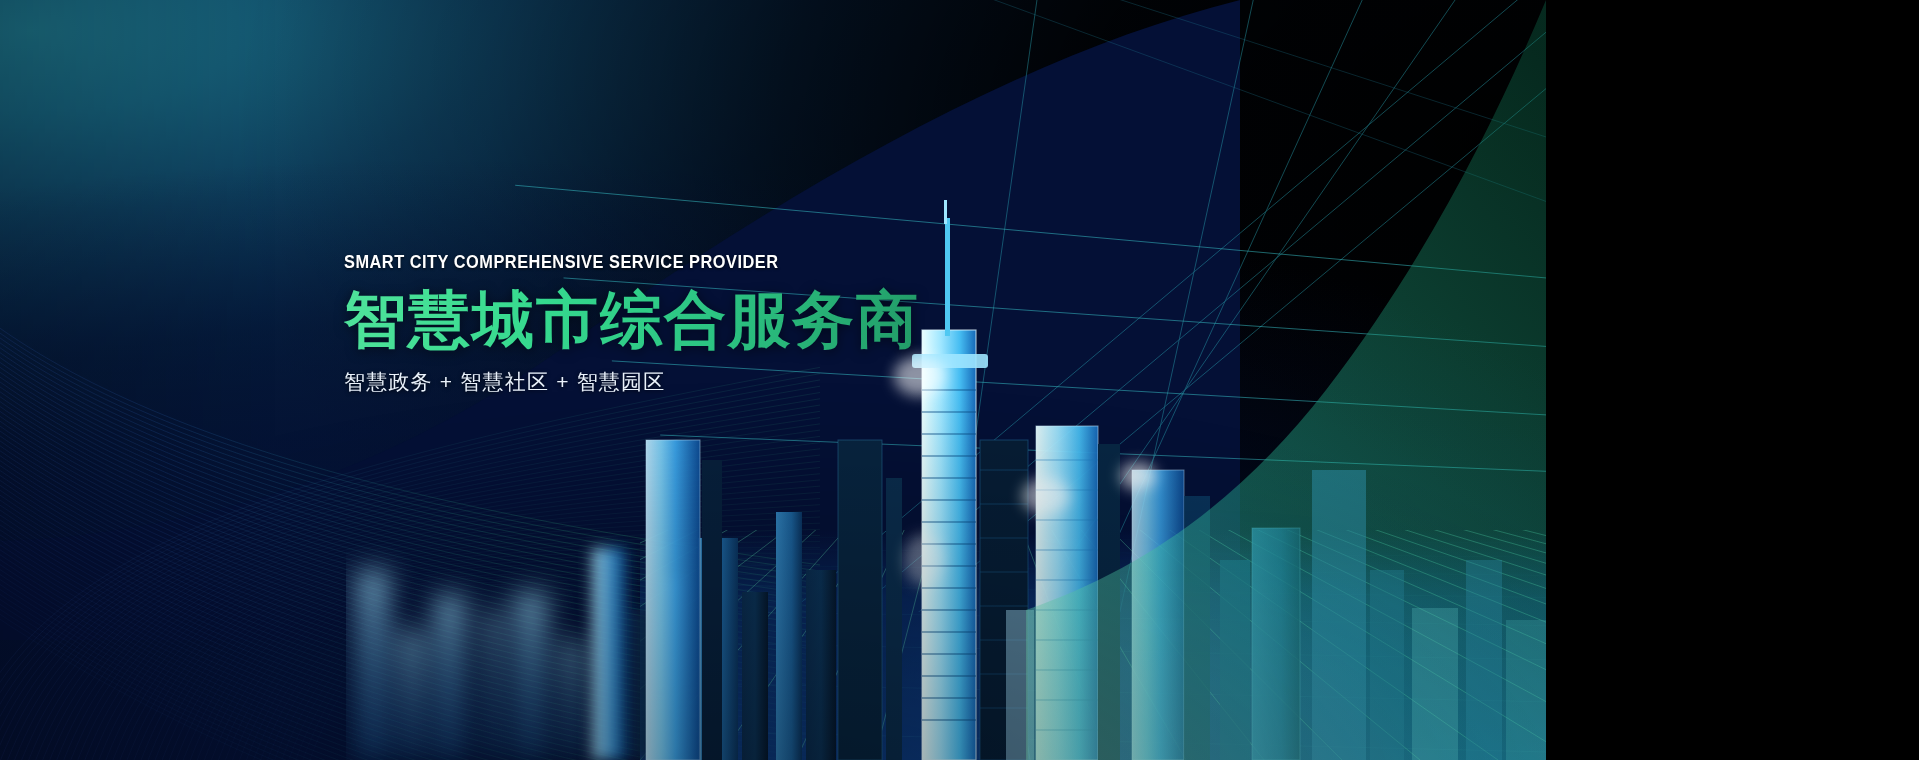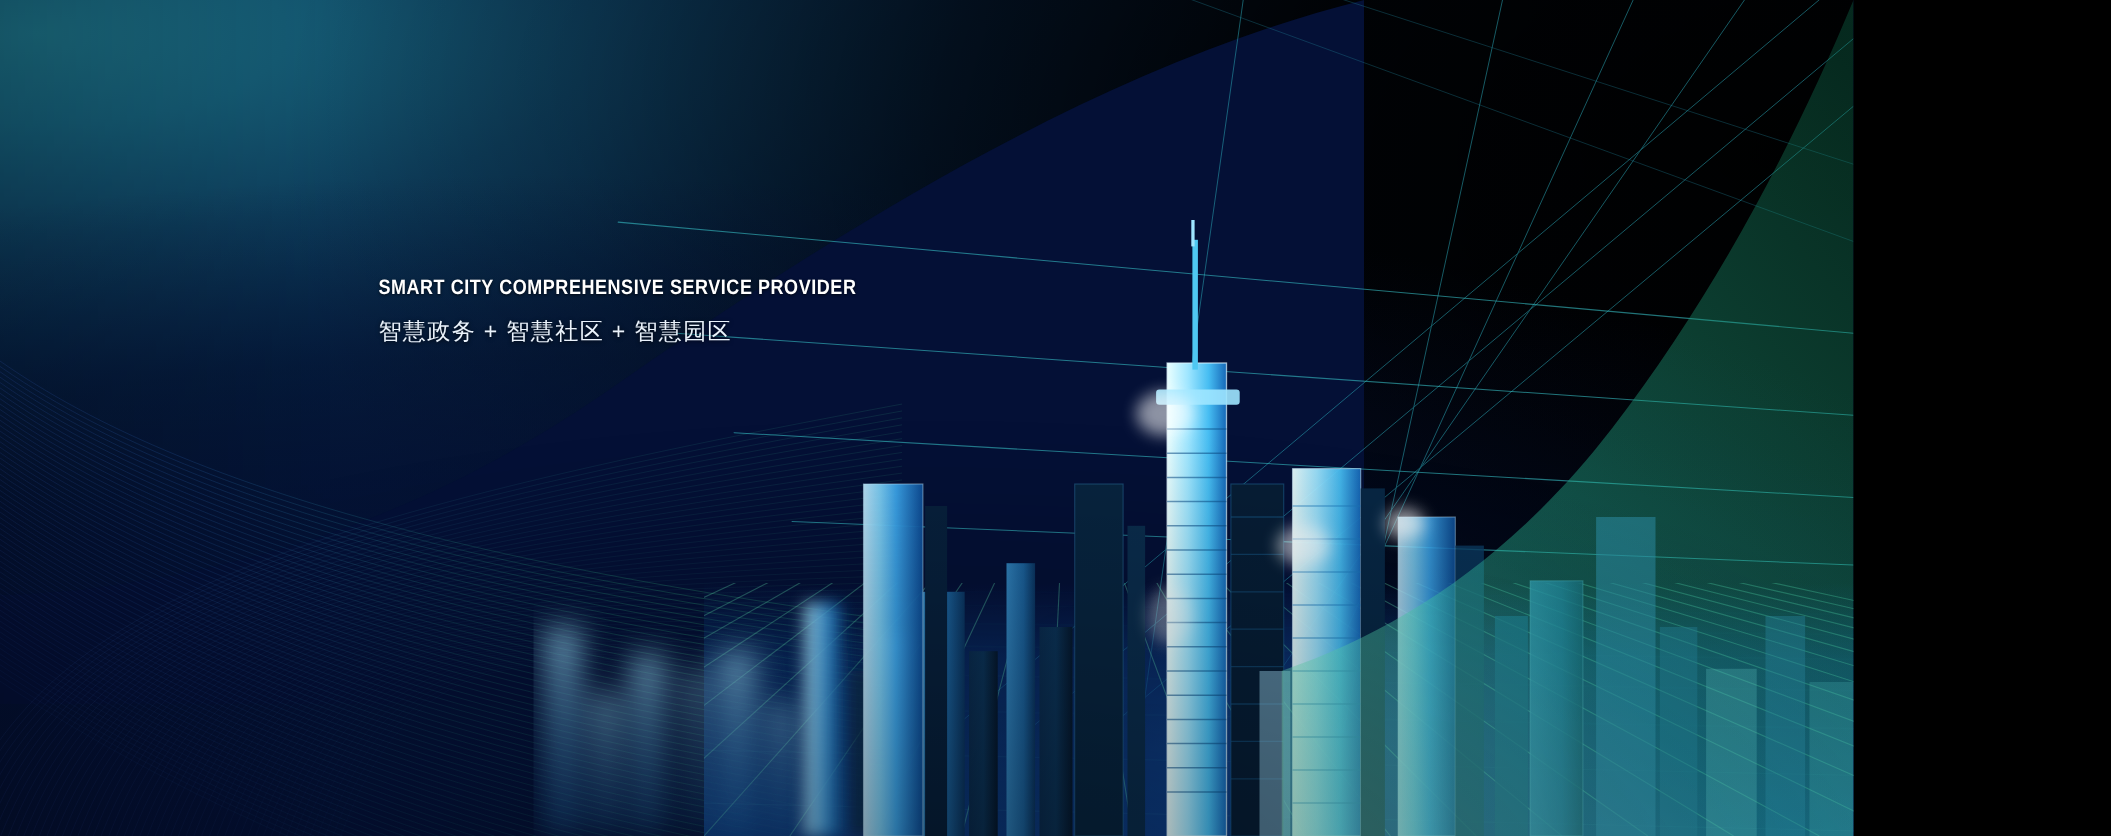--- a/index.html
+++ b/index.html
@@ -2,21 +2,21 @@
 <html><head>
 <meta charset="utf-8">
 <title>Smart City Banner</title>
 <style>
   * { margin:0; padding:0; box-sizing:border-box; }
   html,body { background:#000; }
   body { font-family:"Liberation Sans", sans-serif; }
 
   .banner{
     position:relative;
-    width:1685px; height:760px;
+    width:1546px; height:760px;
     overflow:hidden;
     background:#020b1c;
   }
 
   
   .sky-base{
     position:absolute; inset:0;
     background:
       radial-gradient(150% 120% at 2% 4%, #1b6a7e 0%, #155b74 9%, #0e3f5e 20%, #07264a 34%, #041633 50%, #020c1f 68%, #01060f 100%);
   }
@@ -481,16 +481,17 @@
         <stop offset="100%" stop-color="#117a57" stop-opacity=".34"></stop>
       </linearGradient>
     </defs>
     <path d="M520,0 C470,120 400,260 300,390 C210,506 110,572 0,610 L0,760 L520,760 Z" fill="url(#greeng)"></path>
   </svg>
 
   <div class="vignette"></div>
 
   <div class="copy">
     <div class="eyebrow">SMART CITY COMPREHENSIVE SERVICE PROVIDER</div>
+    <div class="headline">智慧城市综合服务商</div>
     <div class="subline">智慧政务 + 智慧社区 + 智慧园区</div>
   </div>
 
 </div>
 
 </body></html>

